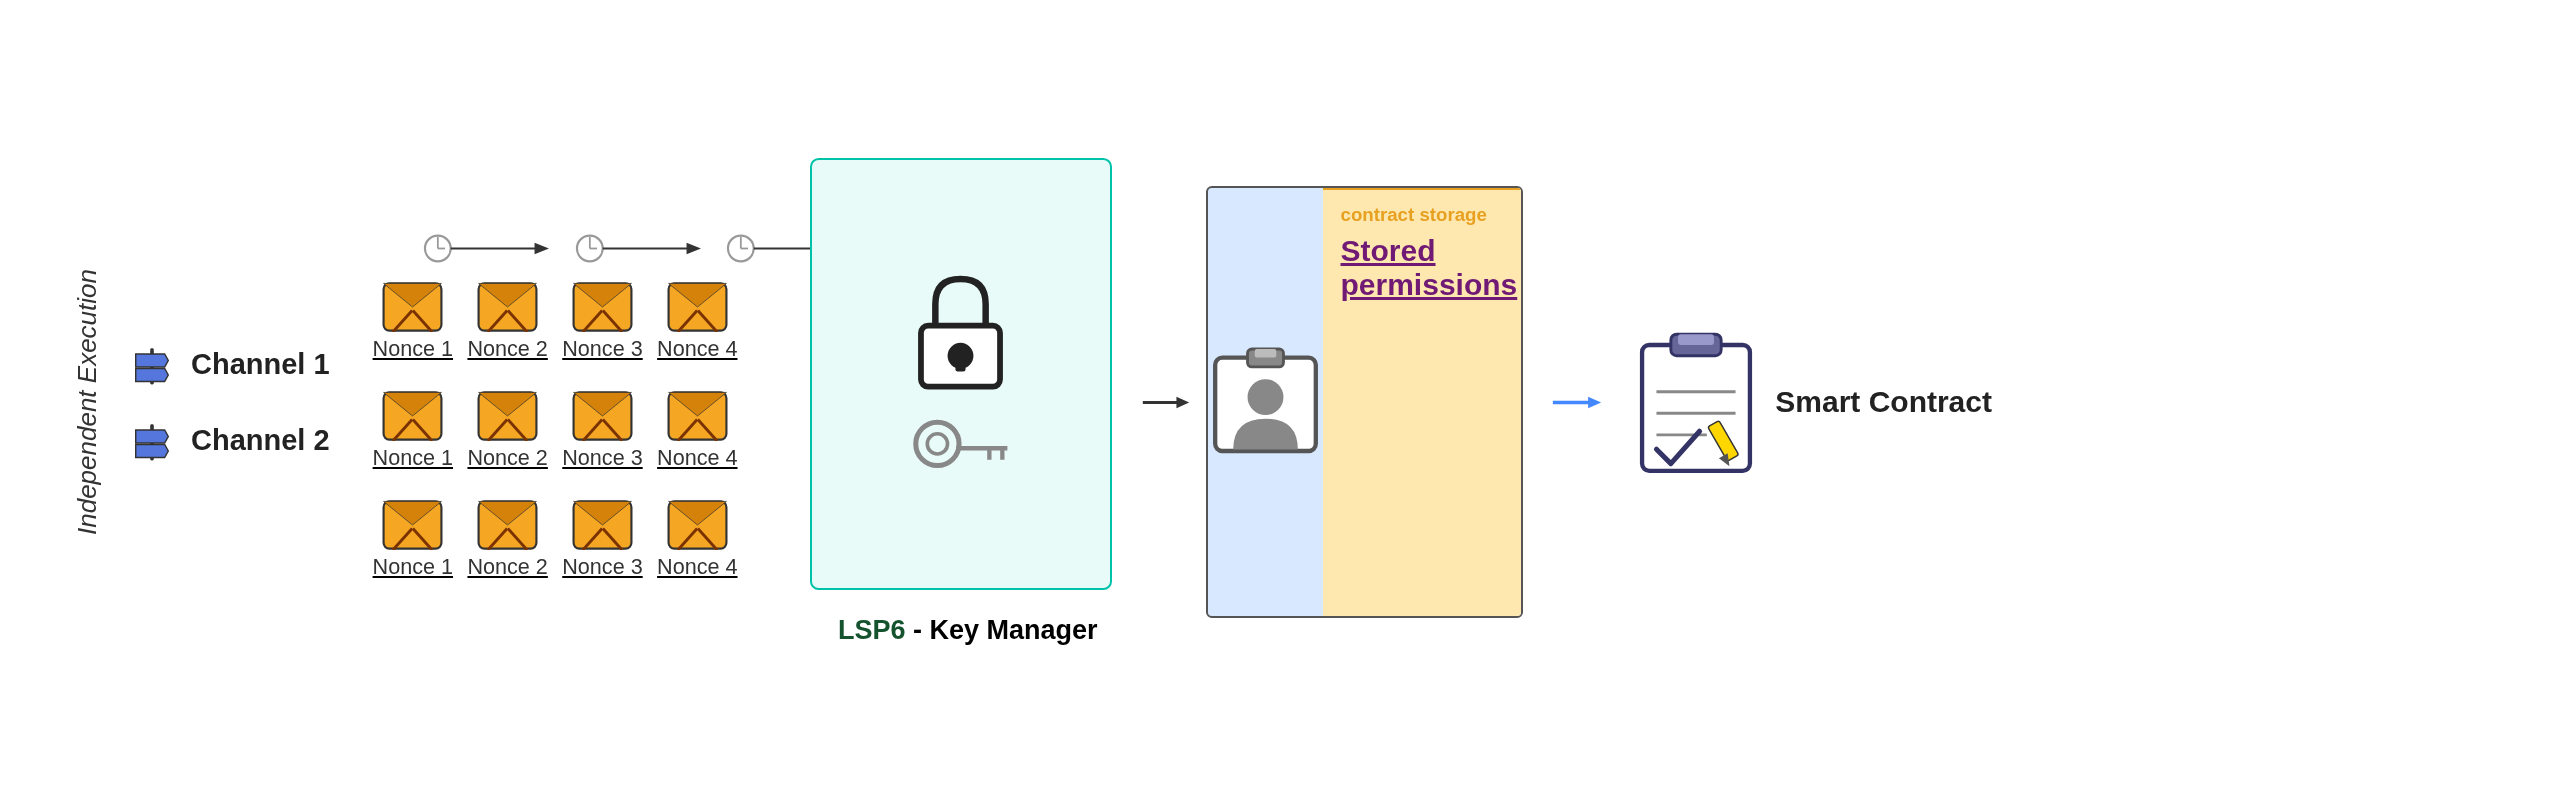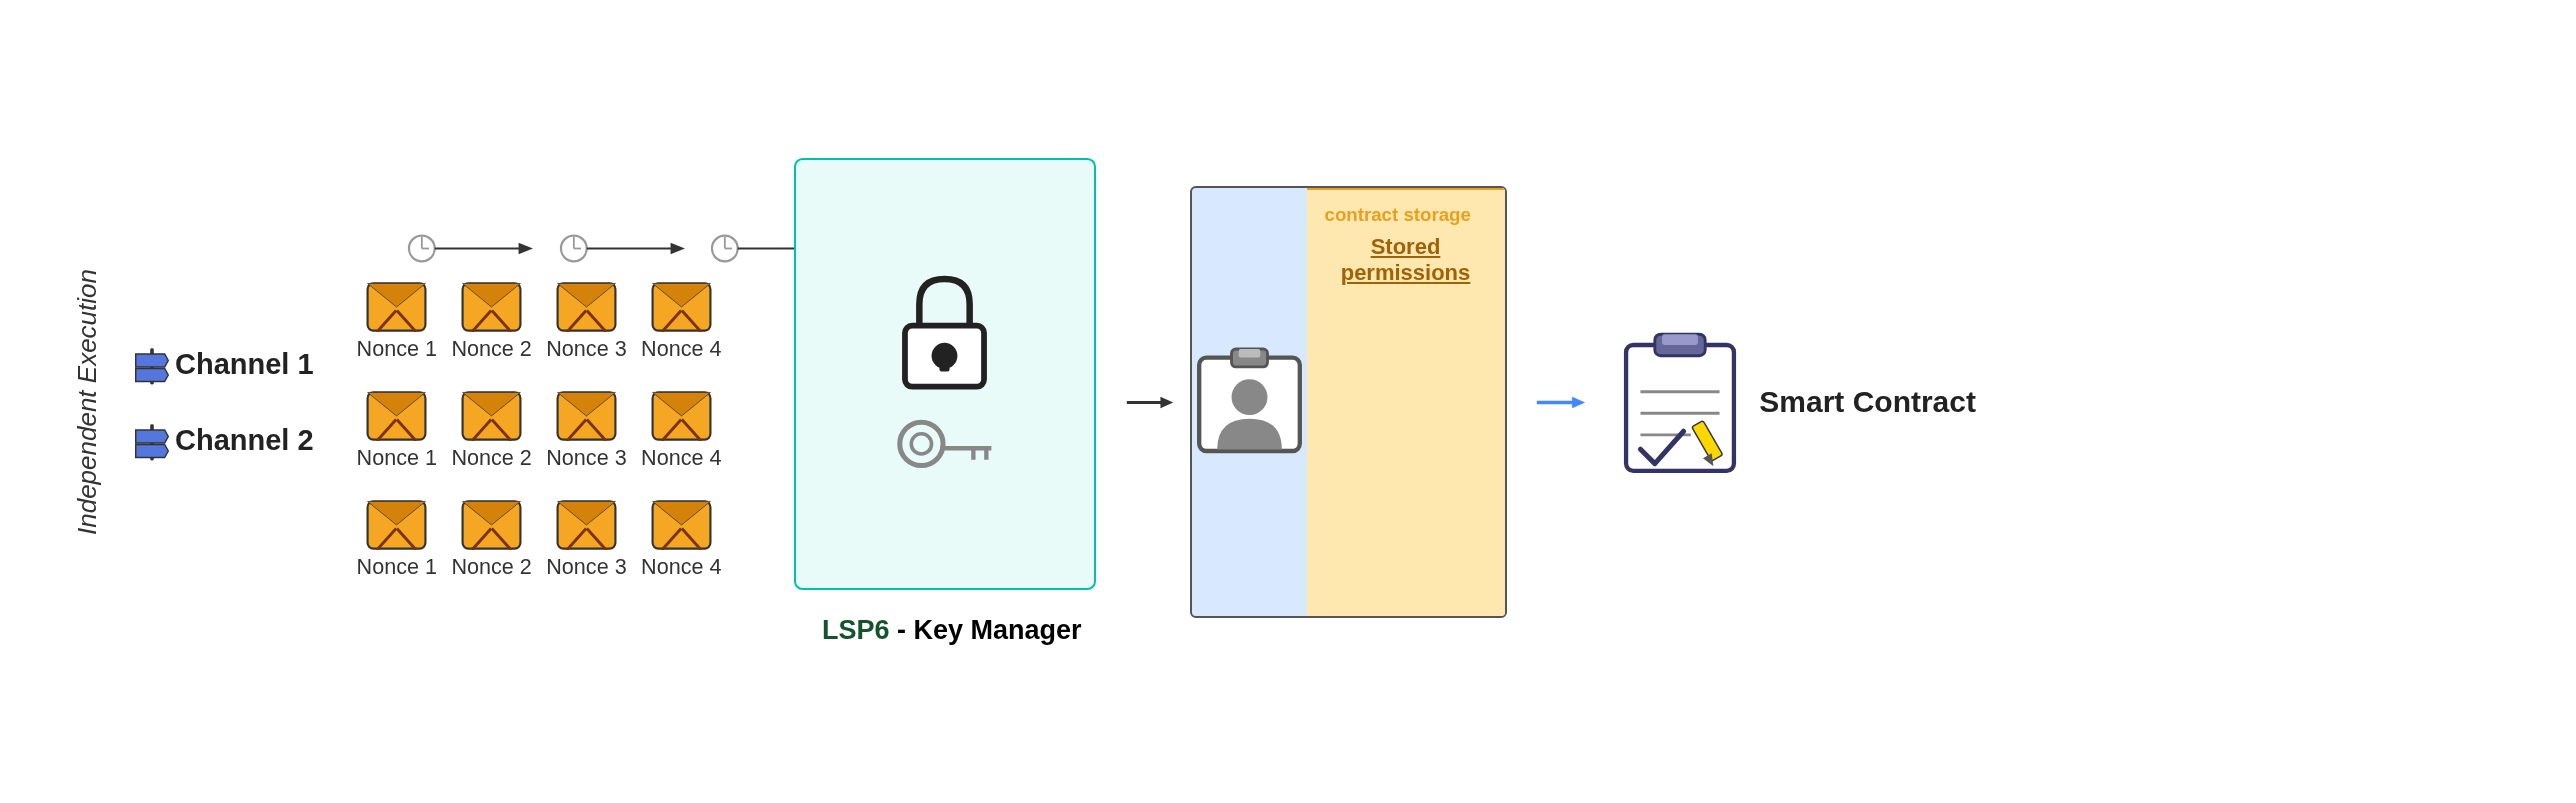--- a/index.html
+++ b/index.html
@@ -46,21 +46,21 @@
 
     .channel-row {
       display: flex;
       align-items: center;
       gap: 21.6px;
     }
 
     .channel-icon {
       display: flex;
       align-items: center;
-      gap: 3px;
+      gap: 19px;
     }
 
     .channel-label {
       font-size: 29px;
       font-weight: bold;
       color: #222;
       white-space: nowrap;
     }
 
     .nonce-row {
@@ -134,25 +134,24 @@
     }
 
     .contract-storage-label {
       font-size: 18.7px;
       color: #E8A020;
       font-weight: bold;
       margin-bottom: 7.2px;
     }
 
     .stored-permissions {
-      font-size: 22px;
+      font-size: 30px;
       font-weight: bold;
       text-decoration: underline;
-      color: #a16207;
-      text-align: center;
+      color: #701a75;
     }
 
     .lsp0-label {
       font-size: 27px;
       font-weight: bold;
       margin-top: 14.4px;
     }
 
     
     .smart-contract-section {
@@ -240,21 +239,21 @@
             <rect x="25" y="10" width="5" height="50" fill="#333" rx="2"></rect>
             <polygon points="5,18 45,18 50,27 45,36 5,36" fill="#5577DD" stroke="#333" stroke-width="2"></polygon>
             <polygon points="5,38 45,38 50,47 45,56 5,56" fill="#5577DD" stroke="#333" stroke-width="2"></polygon>
           </svg>
           <span class="channel-label">Channel 2</span>
         </div>
       </div>
 
     </div>
 
-    <div class="nonce-section-wrapper" style="margin-right: 72px; position: relative; padding-top: 58px;">
+    <div class="nonce-section-wrapper" style="margin-right: 72px; position: relative; padding-top: 58px; text-decoration: underline;">
 
       <div style="position: absolute; top: 0; left: 0; right: 0; height: 50px; display: flex; align-items: center; padding-left: 29px;">
 
         <div style="display: flex; align-items: center; margin-left: 21.6px;">
           <svg width="130" height="43" viewBox="0 0 180 60">
             <circle cx="20" cy="30" r="18" fill="white" stroke="#999" stroke-width="3"></circle>
             <line x1="20" y1="30" x2="20" y2="14" stroke="#999" stroke-width="2.5"></line>
             <line x1="20" y1="30" x2="30" y2="30" stroke="#999" stroke-width="2.5"></line>
             <line x1="38" y1="30" x2="160" y2="30" stroke="#333" stroke-width="3"></line>
             <polygon points="155,22 175,30 155,38" fill="#333"></polygon>

